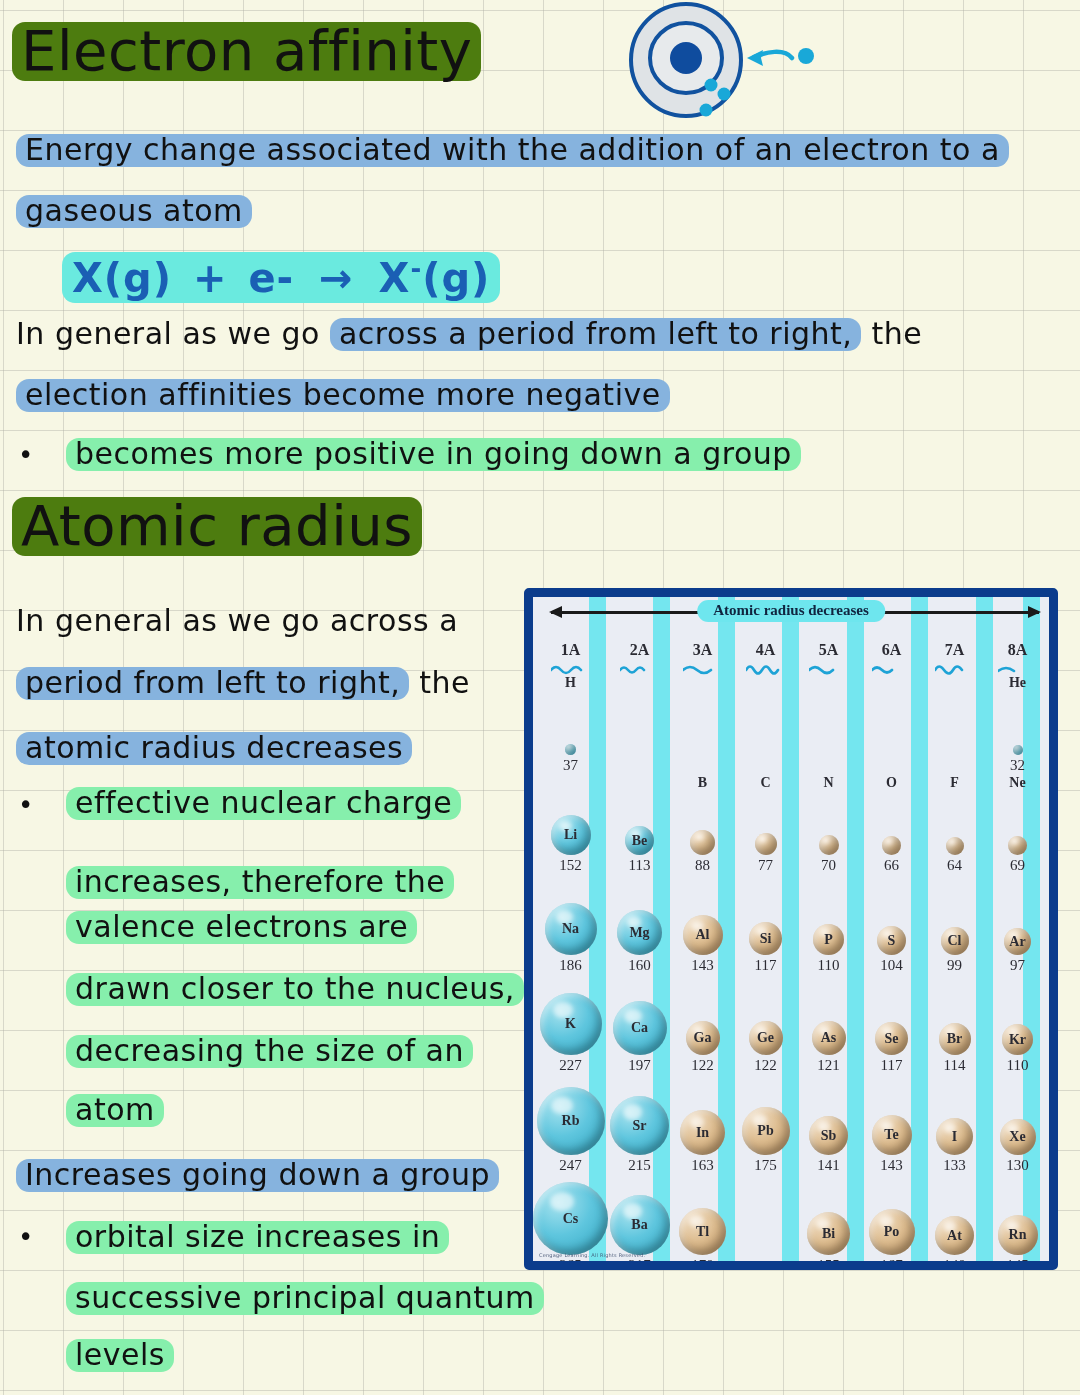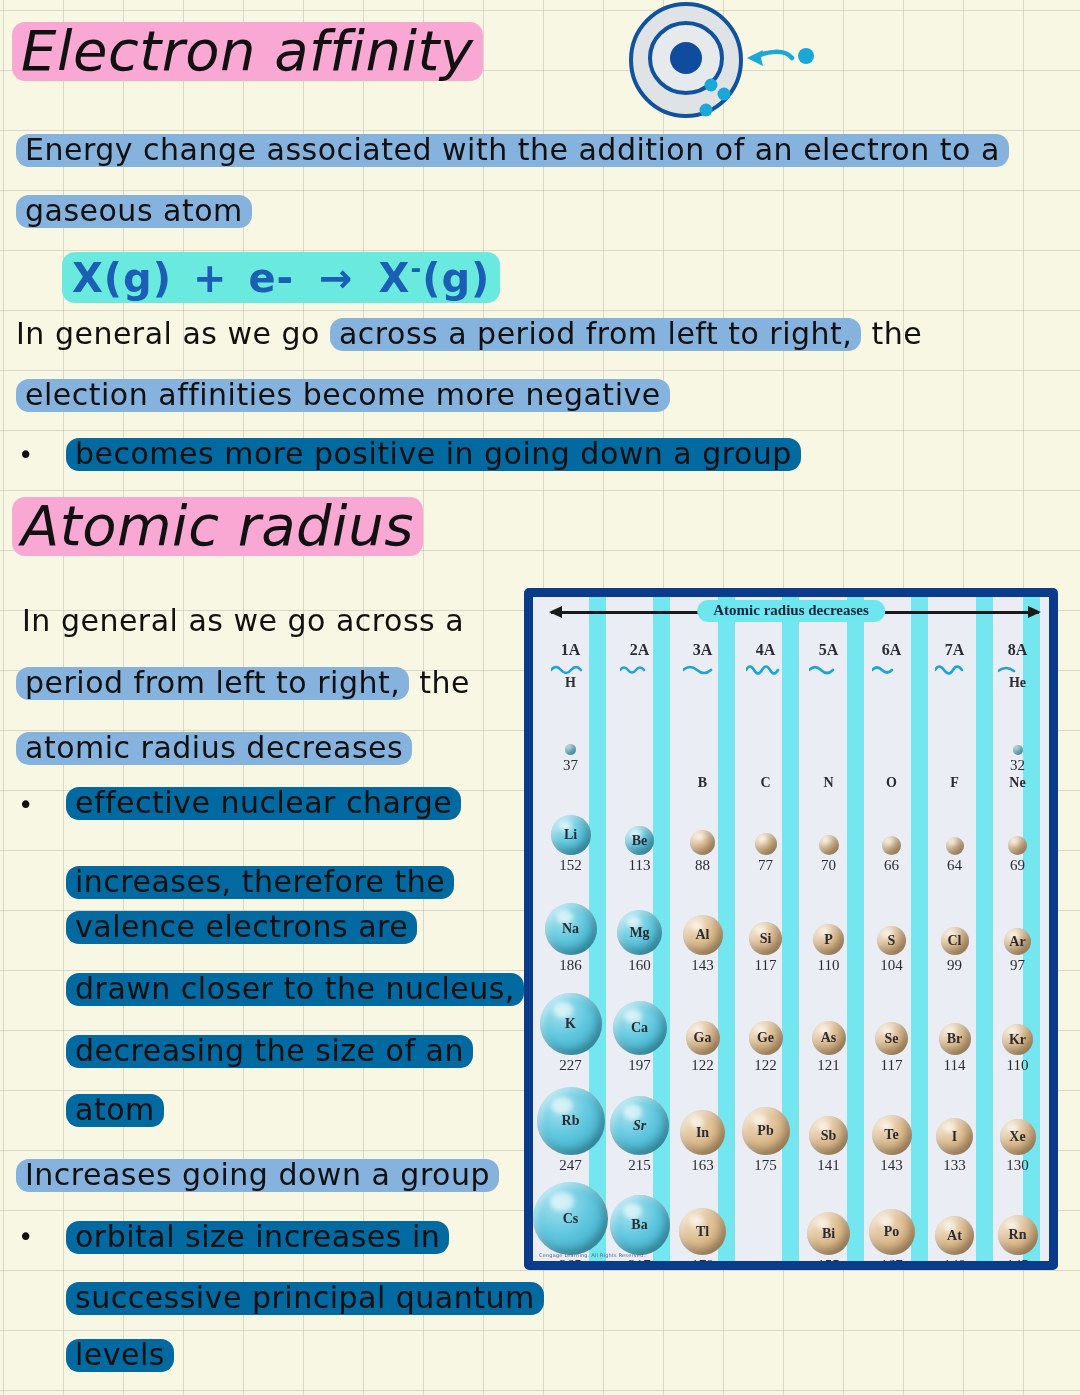--- a/index.html
+++ b/index.html
@@ -30,23 +30,23 @@
   .abs { position: absolute; }
 
   
   .hl {
     position: relative;
     display: inline-block;
     padding: 1px 9px 2px 9px;
     border-radius: 13px;
     z-index: 0;
   }
-  .hl-teal   { background: #f9a8d4; font-style: italic; }
+  .hl-teal   { background: #4d7c0f; }
   .hl-blue   { background: #86b3de; }
-  .hl-cyan   { background: #0369a1; }
+  .hl-cyan   { background: #86efac; }
 
   h1.title {
     font-size: 56px;
     line-height: 1.0;
     font-weight: 400;
     letter-spacing: 0.5px;
   }
 
   .body-line { font-size: 30px; line-height: 1.0; }
   .bullet-dot { font-size: 26px; color: #111; }
@@ -244,21 +244,21 @@
 
 <div class="abs bullet-dot" style="left:18px; top:440px;">•</div>
 <div class="hand body-line abs" style="left:66px; top:438px;">
   <span class="hl hl-cyan">becomes more positive in going down a group</span>
 </div>
 
 <h1 class="hand title abs" style="left:12px; top:497px;">
   <span class="hl hl-teal">Atomic radius</span>
 </h1>
 
-<div class="hand body-line abs" style="left:22px; top:606px;">In general as we go across a</div>
+<div class="hand body-line abs" style="left:16px; top:606px;">In general as we go across a</div>
 <div class="hand body-line abs" style="left:16px; top:667px;">
   <span class="hl hl-blue">period from left to right,</span><span> the</span>
 </div>
 <div class="hand body-line abs" style="left:16px; top:732px;">
   <span class="hl hl-blue">atomic radius decreases</span>
 </div>
 
 <div class="abs bullet-dot" style="left:18px; top:790px;">•</div>
 <div class="hand body-line abs" style="left:66px; top:787px;">
   <span class="hl hl-cyan">effective nuclear charge</span>
@@ -372,21 +372,21 @@
             <div class="val">160</div>
           </div>
           <div class="cell">
             <div class="sphere metal" style="width: 54px; height: 54px;">
               <div class="sym" style="position: absolute; left: 50%; top: 50%; transform: translate(-50%, -50%);">Ca</div>
             </div>
             <div class="val">197</div>
           </div>
           <div class="cell">
             <div class="sphere metal" style="width: 59px; height: 59px;">
-              <div class="sym" style="position: absolute; left: 50%; top: 50%; transform: translate(-50%, -50%); font-style: italic;">Sr</div>
+              <div class="sym" style="position: absolute; left: 50%; top: 50%; transform: translate(-50%, -50%);">Sr</div>
             </div>
             <div class="val">215</div>
           </div>
           <div class="cell">
             <div class="sphere metal" style="width: 60px; height: 60px;">
               <div class="sym" style="position: absolute; left: 50%; top: 50%; transform: translate(-50%, -50%);">Ba</div>
             </div>
             <div class="val">217</div>
           </div>
         </div>

